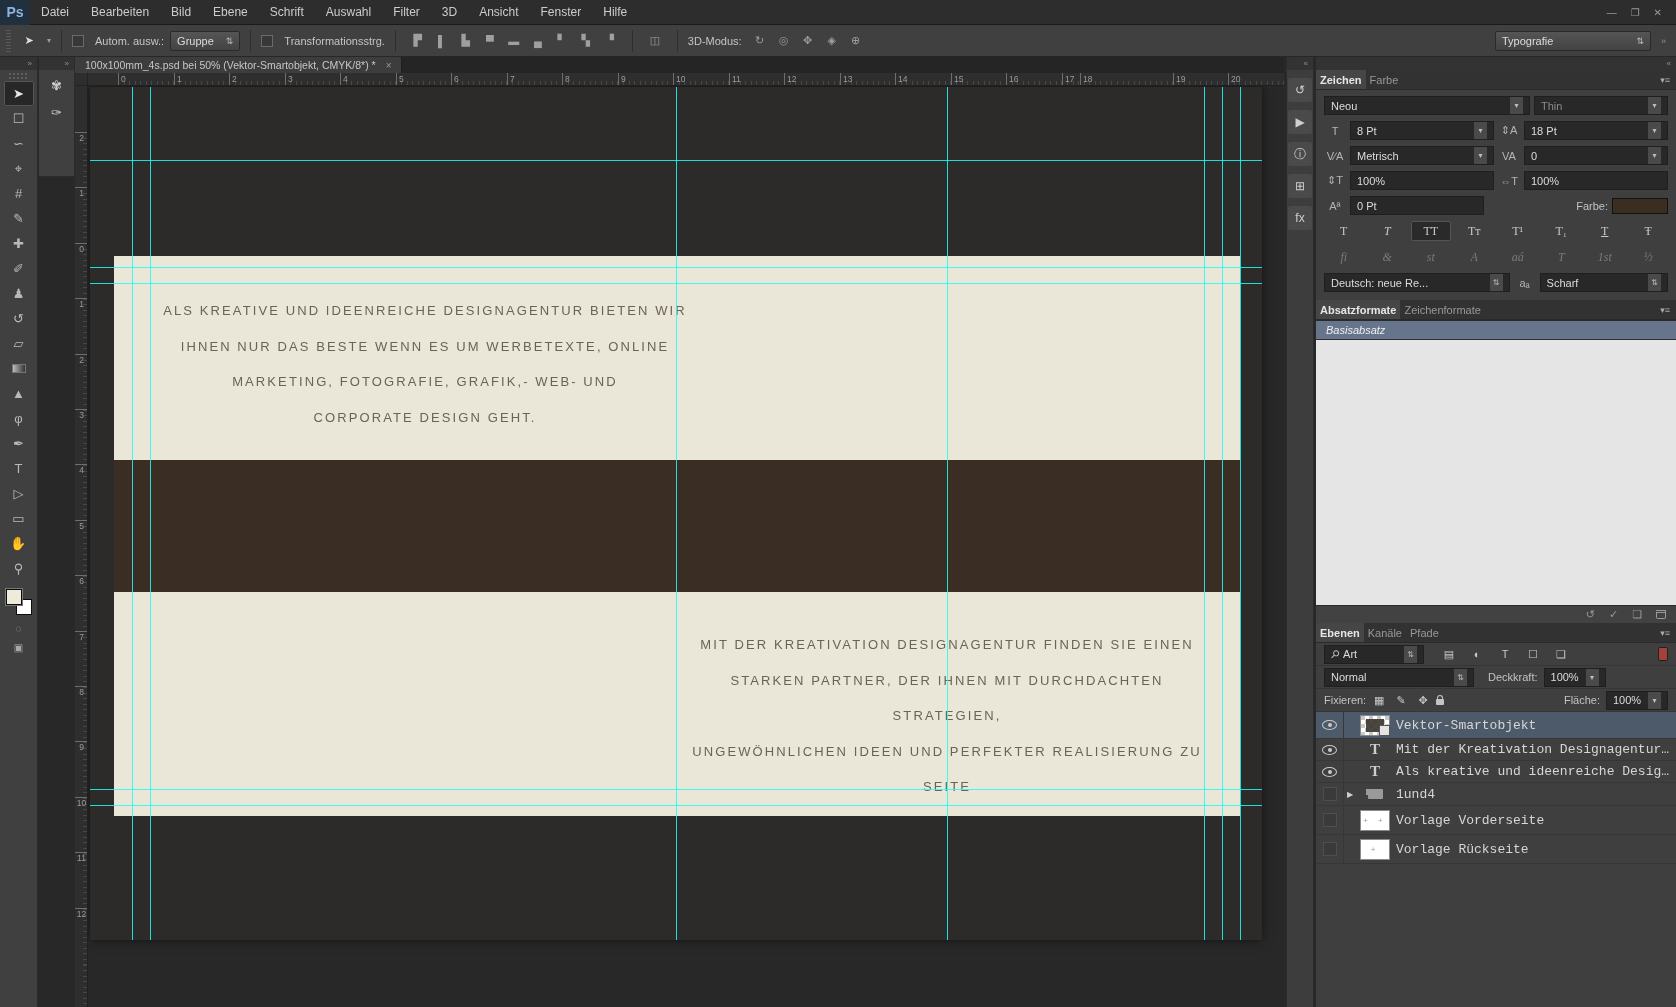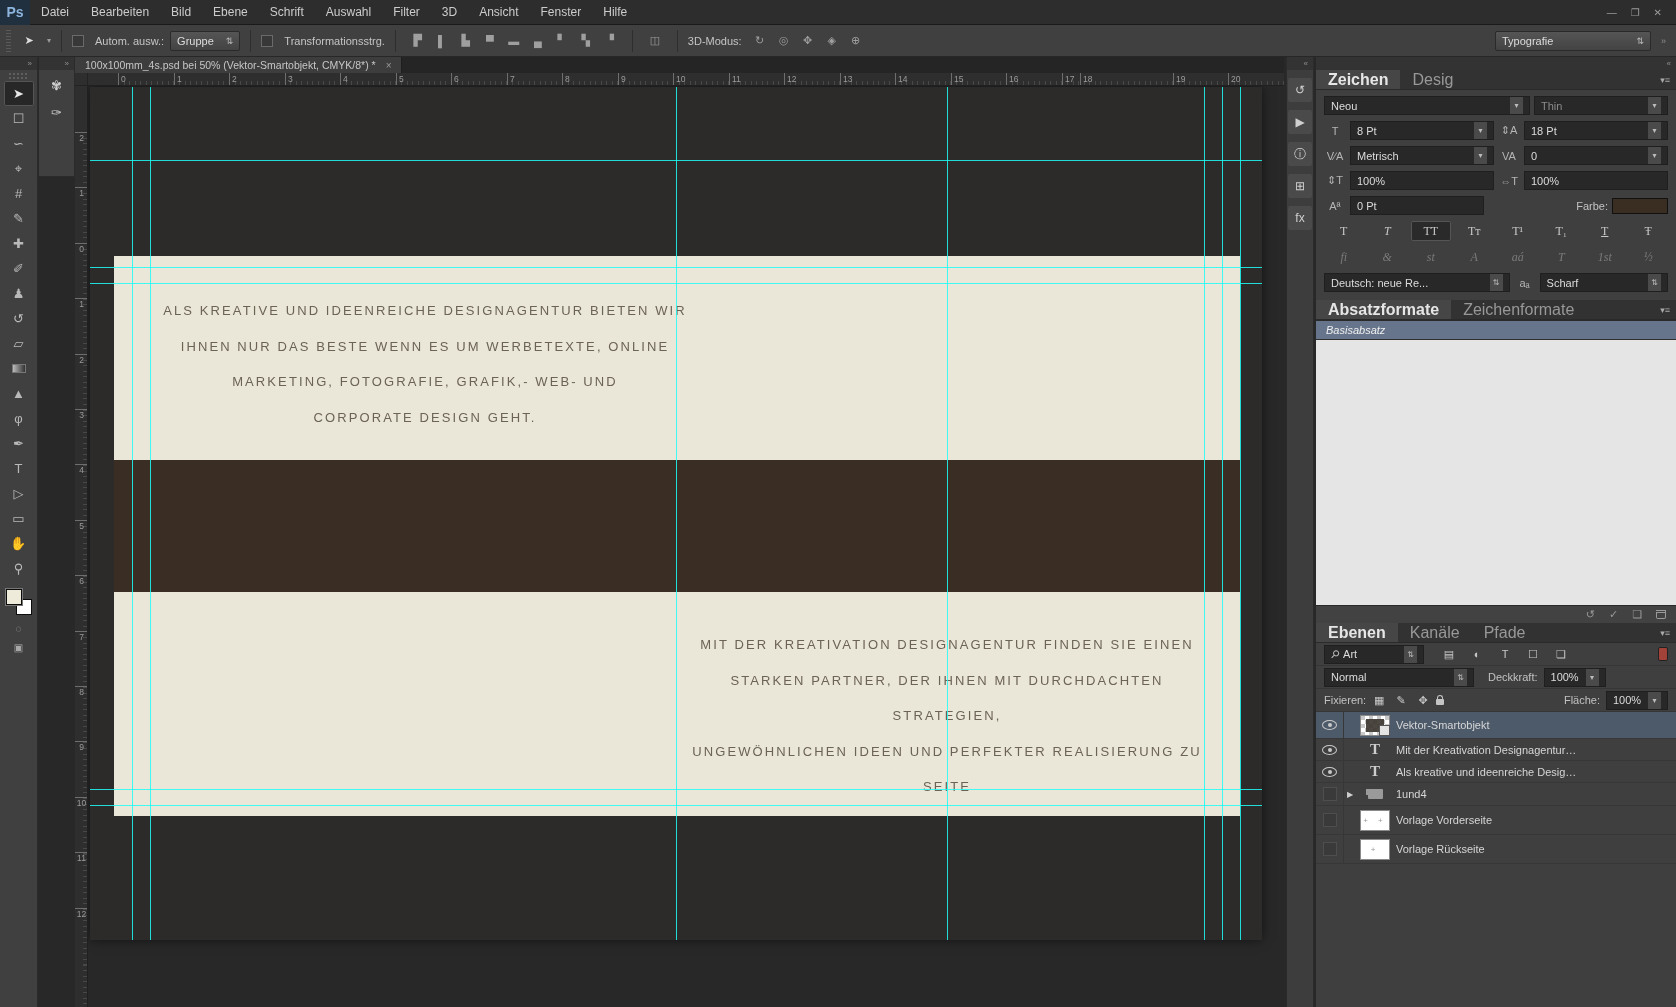--- a/index.html
+++ b/index.html
@@ -65,21 +65,21 @@
   #copy-top{left:65px;top:206px;}
   #copy-bottom{left:587px;top:540px;}
 
   
   #rminidock{left:1286px;top:57px;width:28px;height:950px;background:#3d3d3d;border-left:1px solid #2b2b2b;border-right:1px solid #2b2b2b;}
   .rdockico{width:24px;height:24px;margin:8px auto 0;display:flex;align-items:center;justify-content:center;color:#cfcfcf;font-size:12px;background:#4a4a4a;border-radius:2px;}
 
   
   #rightdock{left:1316px;top:57px;width:360px;height:950px;background:#3f3f3f;}
   .ptabs{display:flex;background:#323232;height:20px;align-items:stretch;border-bottom:1px solid #2a2a2a;}
-  .ptab{padding:0 12px;display:flex;align-items:center;color:#989898;font-size:16px;}
+  .ptab{padding:0 4px;display:flex;align-items:center;color:#989898;font-size:11px;}
   .ptab.active{background:#464646;color:#e6e6e6;font-weight:bold;}
   .pmenu{margin-left:auto;display:flex;align-items:center;padding-right:6px;color:#aaa;font-size:9px;gap:2px;}
   .field{background:#282828;border:1px solid #1f1f1f;color:#dcdcdc;height:19px;display:flex;align-items:center;padding:0 6px;font-size:11px;}
   .field .ar{margin-left:auto;background:#4a4a4a;width:13px;height:17px;display:flex;align-items:center;justify-content:center;color:#bbb;font-size:8px;}
   .ficon{width:22px;color:#b5b5b5;font-size:11px;text-align:center;flex:none;}
   .crow{display:flex;align-items:center;gap:4px;padding:0 8px;margin-top:6px;}
   .tbtn{flex:1;height:20px;display:flex;align-items:center;justify-content:center;color:#c7c7c7;font-size:12px;font-family:"Liberation Serif",serif;border-radius:2px;}
   .tbtn.on{background:#2a2a2a;box-shadow:inset 0 0 0 1px #555;}
   .tbtn.it{font-style:italic;}
   .tbtn.ul{text-decoration:underline;}
@@ -102,21 +102,21 @@
   .eye-off::before{content:"";width:12px;height:12px;border:1px solid #4e4e4e;background:#3a3a3a;}
   .arr{width:12px;color:#cfcfcf;font-size:8px;text-align:center;flex:none;}
   .thumbbox{width:30px;height:21px;margin:0 6px 0 4px;display:flex;align-items:center;justify-content:center;font-size:13px;color:#ddd;flex:none;position:relative;}
   .thumbbox.smart{background:repeating-conic-gradient(#ffffff 0 25%,#c9c9c9 0 50%) 0 0/8px 8px;border:1px solid #8a8a8a;}
   .thumbbox.smart::before{content:"";position:absolute;inset:3px 5px;background:#39332b;opacity:.9;}
   .thumbbox.smart::after,.thumbbox.shape::after{content:"";position:absolute;right:-1px;bottom:-1px;width:9px;height:9px;background:#e3e3e3;border:1px solid #555;}
   .thumbbox.text{color:#cdcdcd;font-family:"Liberation Serif",serif;font-weight:bold;font-size:15px;}
   .thumbbox.group::before{content:"";width:15px;height:10px;background:#9a9a9a;border-radius:1px;box-shadow:-4px -2px 0 -2px #9a9a9a;}
   .thumbbox.shape{background:#ece8d9;border:1px solid #8a8a8a;}
   .thumbbox.template{background:#ffffff;border:1px solid #8a8a8a;color:#9a9a9a;font-size:8px;letter-spacing:4px;}
-  .lname{color:#d6d6d6;font-size:11px;white-space:nowrap;overflow:hidden;}
+  .lname{color:#d6d6d6;font-size:13px;white-space:nowrap;overflow:hidden;font-family:Liberation Mono, monospace;}
   .searchg{display:inline-block;transform:rotate(45deg);font-size:11px;color:#bbb;}
 </style>
 </head>
 <body>
 
 <div id="app">
 
   <div id="menubar" class="abs">
     <div id="pslogo">Ps</div>
     <div class="flex">
@@ -411,21 +411,21 @@
         <div class="rdockico">fx</div>
       </div>
   </div>
 
   <div id="rightdock" class="abs">
     <div class="dockhead">«</div>
 
     <div>
       <div class="ptabs">
         <span class="ptab active">Zeichen</span>
-        <span class="ptab">Desig</span>
+        <span class="ptab">Farbe</span>
         <span class="pmenu">▾≡</span>
       </div>
       <div class="crow">
         <span class="field" style="flex:1.6">
           <span>Neou</span>
             <span class="ar">▾</span>
         </span>
         <span class="field" style="flex:1;color:#8a8a8a">
           <span>Thin</span>
             <span class="ar">▾</span>

